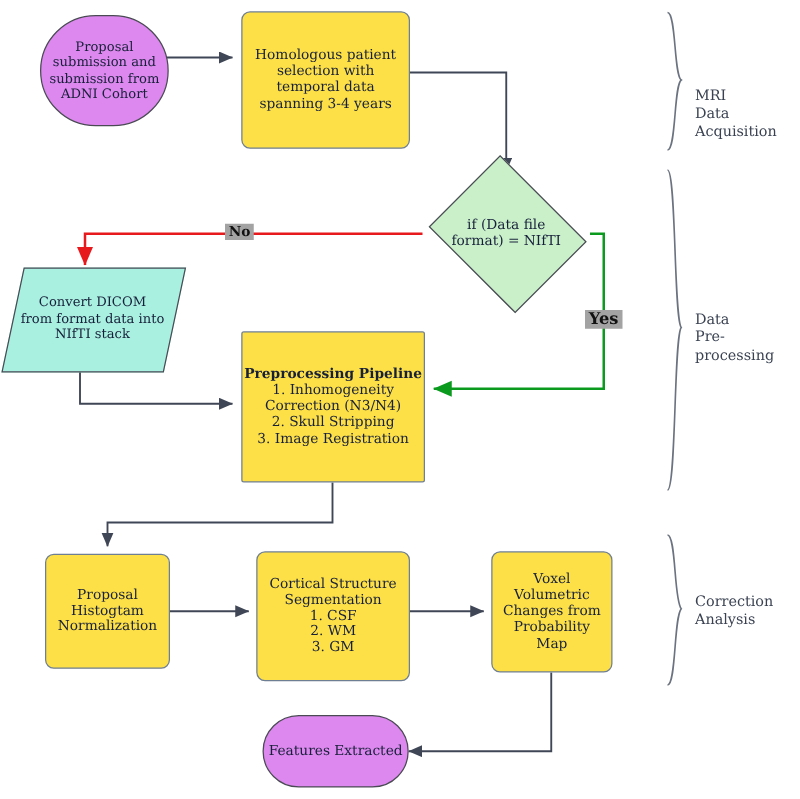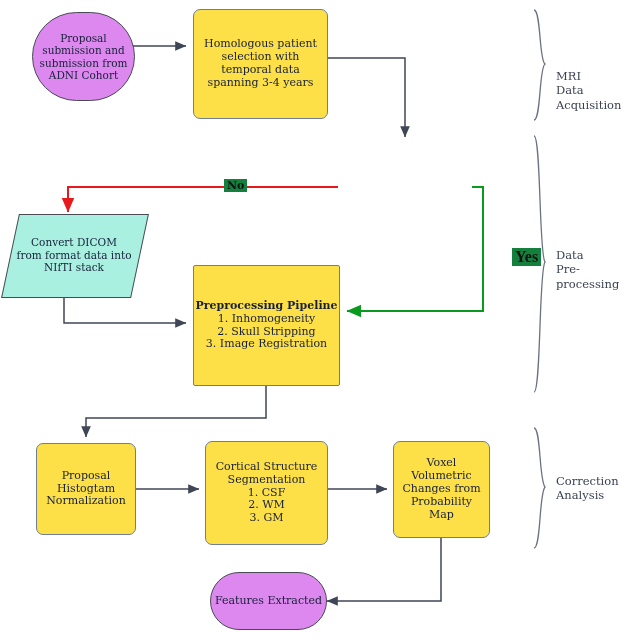--- a/index.html
+++ b/index.html
@@ -16,22 +16,22 @@
   .fill-blue{background:#fde047;border:1.2px solid #6f7f93;}
   .para{border:none;background:transparent;}
   .para .shape{position:absolute;left:0;top:0;width:100%;height:100%;
         background:#a9f0e0;border:1.2px solid #4a4a55;
         transform:skewX(-12deg);}
   .para .lbl{position:relative;z-index:2;}
   .diamond{border:none;background:transparent;}
   .diamond .shape{position:absolute;left:14%;top:14%;width:72%;height:72%;
         background:#caf0ca;border:1.2px solid #4a4a55;transform:rotate(45deg);}
   .diamond .lbl{position:relative;z-index:2;}
-  .elabel{position:absolute;font-weight:bold;background:#15803d;
-        padding:0 3px;color:#111;font-family:"DejaVu Serif",serif;margin-left:44px;}
+  .elabel{position:absolute;font-weight:bold;background:#a3a3a3;
+        padding:0 3px;color:#111;font-family:"DejaVu Serif",serif;}
   .brace-lbl{position:absolute;color:#3a4252;line-height:1.25;
         font-family:"DejaVu Serif",serif;}
   .strong{font-weight:bold;}
 </style>
 </head>
 <body>
 
 <div id="stage">
 
   <svg id="edges" viewBox="0 0 640 639" width="640" height="639">
@@ -91,34 +91,42 @@
 
   <div class="node rrect fill-blue" style="left:193px;top:9px;width:135px;height:110px;font-size:11px;">
     <span class="lbl">
         <span style="display: block;">Homologous patient</span>
         <span style="display: block;">selection with</span>
         <span style="display: block;">temporal data</span>
         <span style="display: block;">spanning 3-4 years</span>
       </span>
   </div>
 
+  <div class="node diamond" style="left:338px;top:132px;width:134px;height:110px;font-size:11px;">
+    <span class="shape"></span>
+    <span class="lbl">
+        <span style="display: block;">if (Data file</span>
+        <span style="display: block;">format) = NIfTI</span>
+      </span>
+  </div>
 
   <div class="node para" style="left:10px;top:214px;width:128px;height:82px;font-size:10.5px;">
     <span class="shape"></span>
     <span class="lbl">
         <span style="display: block;">Convert DICOM</span>
         <span style="display: block;">from format data into</span>
         <span style="display: block;">NIfTI stack</span>
       </span>
   </div>
 
   <div class="node fill-blue" style="left:193px;top:265px;width:147px;height:121px;font-size:11px;border-radius:2px;">
     <span class="lbl">
         <span class="strong" style="display: block;">Preprocessing Pipeline</span>
         <span style="display: block;">1. Inhomogeneity</span>
+        <span style="display: block;">Correction (N3/N4)</span>
         <span style="display: block;">2. Skull Stripping</span>
         <span style="display: block;">3. Image Registration</span>
       </span>
   </div>
 
   <div class="node rrect fill-blue" style="left:36px;top:443px;width:100px;height:92px;font-size:11px;">
     <span class="lbl">
         <span style="display: block;">Proposal</span>
         <span style="display: block;">Histogtam</span>
         <span style="display: block;">Normalization</span>
@@ -146,21 +154,21 @@
         <span style="display: block;">Voxel</span>
         <span style="display: block;">Volumetric</span>
         <span style="display: block;">Changes from</span>
         <span style="display: block;">Probability</span>
         <span style="display: block;">Map</span>
       </span>
   </div>
 
   <div class="elabel" style="left:180px;top:179px;font-size:11px;color:#111;">No</div>
 
-  <div class="elabel" style="left:468px;top:248px;font-size:16px;color:#111;font-family:Liberation Serif, serif;">Yes</div>
+  <div class="elabel" style="left:468px;top:248px;font-size:13px;color:#111;">Yes</div>
 
   <div class="brace-lbl" style="left:556px;top:40px;font-size:11.5px;margin-top:29px;">
       <span style="display: block;">MRI</span>
       <span style="display: block;">Data</span>
       <span style="display: block;">Acquisition</span>
     </div>
   <div class="brace-lbl" style="left:556px;top:248px;font-size:11.5px;">
       <span style="display: block;">Data</span>
       <span style="display: block;">Pre-processing</span>
     </div>

